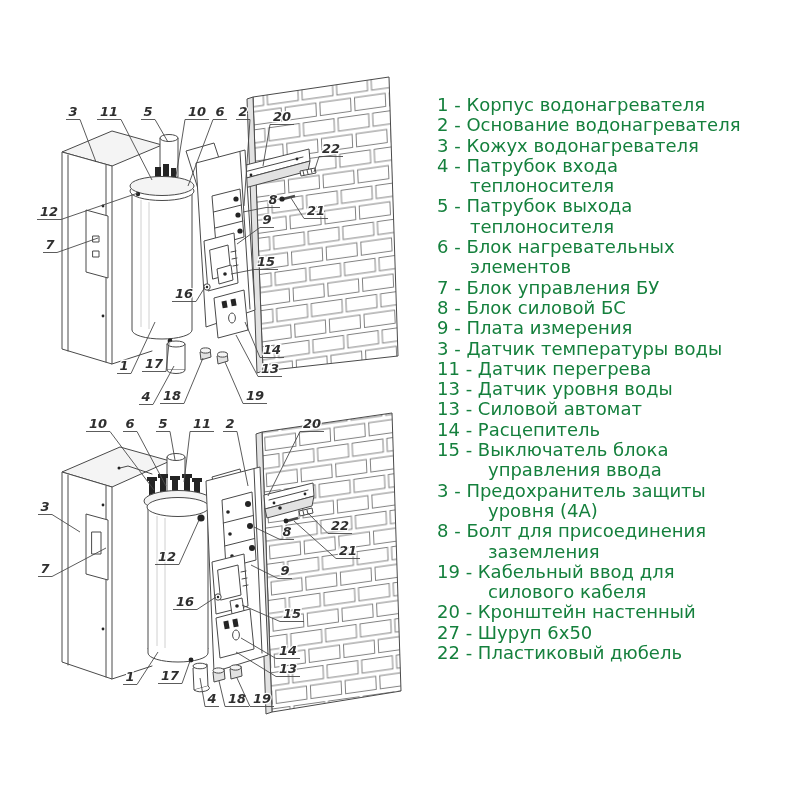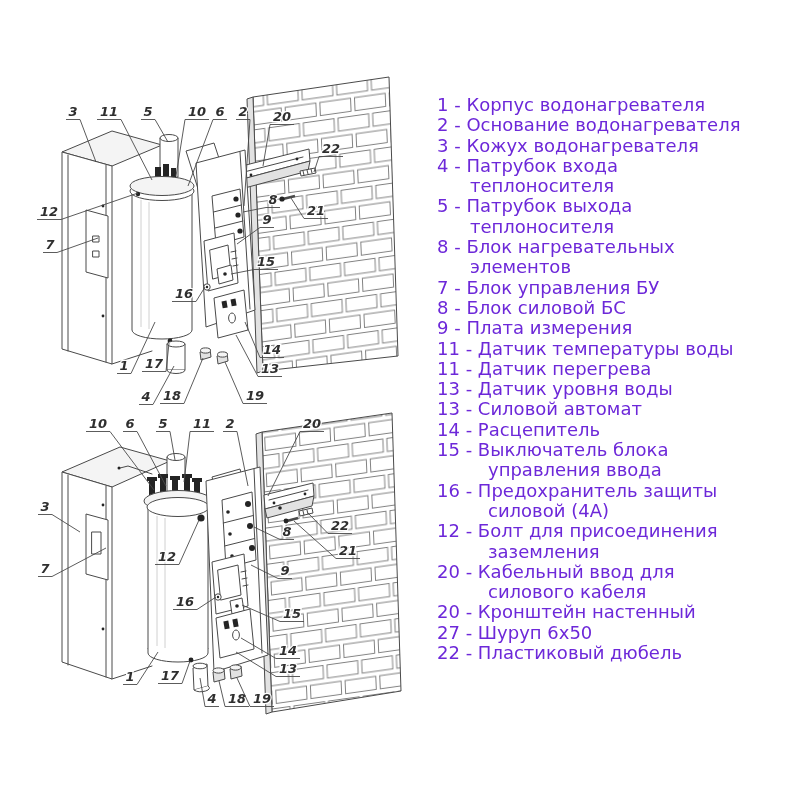--- a/index.html
+++ b/index.html
@@ -16,21 +16,21 @@
   .thin{stroke:#c4c4c4;stroke-width:0.8;fill:none;}
   .wallbg{fill:#ffffff;stroke:none;}
   .wallol{fill:none;stroke:#4a4a4a;stroke-width:1;}
   .leader{fill:none;stroke:#4a4a4a;stroke-width:0.9;}
   .callout{font-family:"DejaVu Sans","Liberation Sans",sans-serif;
            font-style:italic;font-weight:bold;font-size:13px;fill:#2f2f2f;
            text-anchor:middle;paint-order:stroke;stroke:#ffffff;stroke-width:2.5px;}
 
   
   .legend{position:absolute;left:437px;top:95px;width:362px;
-          font-size:18px;line-height:20.3px;color:#6d28d9;}
+          font-size:18px;line-height:20.3px;color:#15803d;}
   .leg-line{white-space:nowrap;}
   .leg-cont{white-space:nowrap;padding-left:33px;}
   .leg-cont.wide{padding-left:51px;}
   .leg-cont.flush{padding-left:0;margin-left:-15px;}
 </style>
 </head>
 <body>
 
 <div class="page">
 
@@ -346,61 +346,61 @@
       </div>
       <div>
         <div class="leg-line">4 - Патрубок входа</div>
         <div class="leg-cont">теплоносителя</div>
       </div>
       <div>
         <div class="leg-line">5 - Патрубок выхода</div>
         <div class="leg-cont">теплоносителя</div>
       </div>
       <div>
-        <div class="leg-line">8 - Блок нагревательных</div>
+        <div class="leg-line">6 - Блок нагревательных</div>
         <div class="leg-cont">элементов</div>
       </div>
       <div>
         <div class="leg-line">7 - Блок управления БУ</div>
       </div>
       <div>
         <div class="leg-line">8 - Блок силовой БС</div>
       </div>
       <div>
         <div class="leg-line">9 - Плата измерения</div>
       </div>
       <div>
-        <div class="leg-line">11 - Датчик температуры воды</div>
+        <div class="leg-line">3 - Датчик температуры воды</div>
       </div>
       <div>
         <div class="leg-line">11 - Датчик перегрева</div>
       </div>
       <div>
         <div class="leg-line">13 - Датчик уровня воды</div>
       </div>
       <div>
         <div class="leg-line">13 - Силовой автомат</div>
       </div>
       <div>
         <div class="leg-line">14 - Расцепитель</div>
       </div>
       <div>
         <div class="leg-line">15 - Выключатель блока</div>
         <div class="leg-cont wide">управления ввода</div>
       </div>
       <div>
-        <div class="leg-line">16 - Предохранитель защиты</div>
-        <div class="leg-cont wide">силовой (4А)</div>
-      </div>
-      <div>
-        <div class="leg-line">12 - Болт для присоединения</div>
+        <div class="leg-line">3 - Предохранитель защиты</div>
+        <div class="leg-cont wide">уровня (4А)</div>
+      </div>
+      <div>
+        <div class="leg-line">8 - Болт для присоединения</div>
         <div class="leg-cont wide">заземления</div>
       </div>
       <div>
-        <div class="leg-line">20 - Кабельный ввод для</div>
+        <div class="leg-line">19 - Кабельный ввод для</div>
         <div class="leg-cont wide">силового кабеля</div>
       </div>
       <div>
         <div class="leg-line">20 - Кронштейн настенный</div>
       </div>
       <div>
         <div class="leg-line">27 - Шуруп 6х50</div>
       </div>
       <div>
         <div class="leg-line">22 - Пластиковый дюбель</div>

